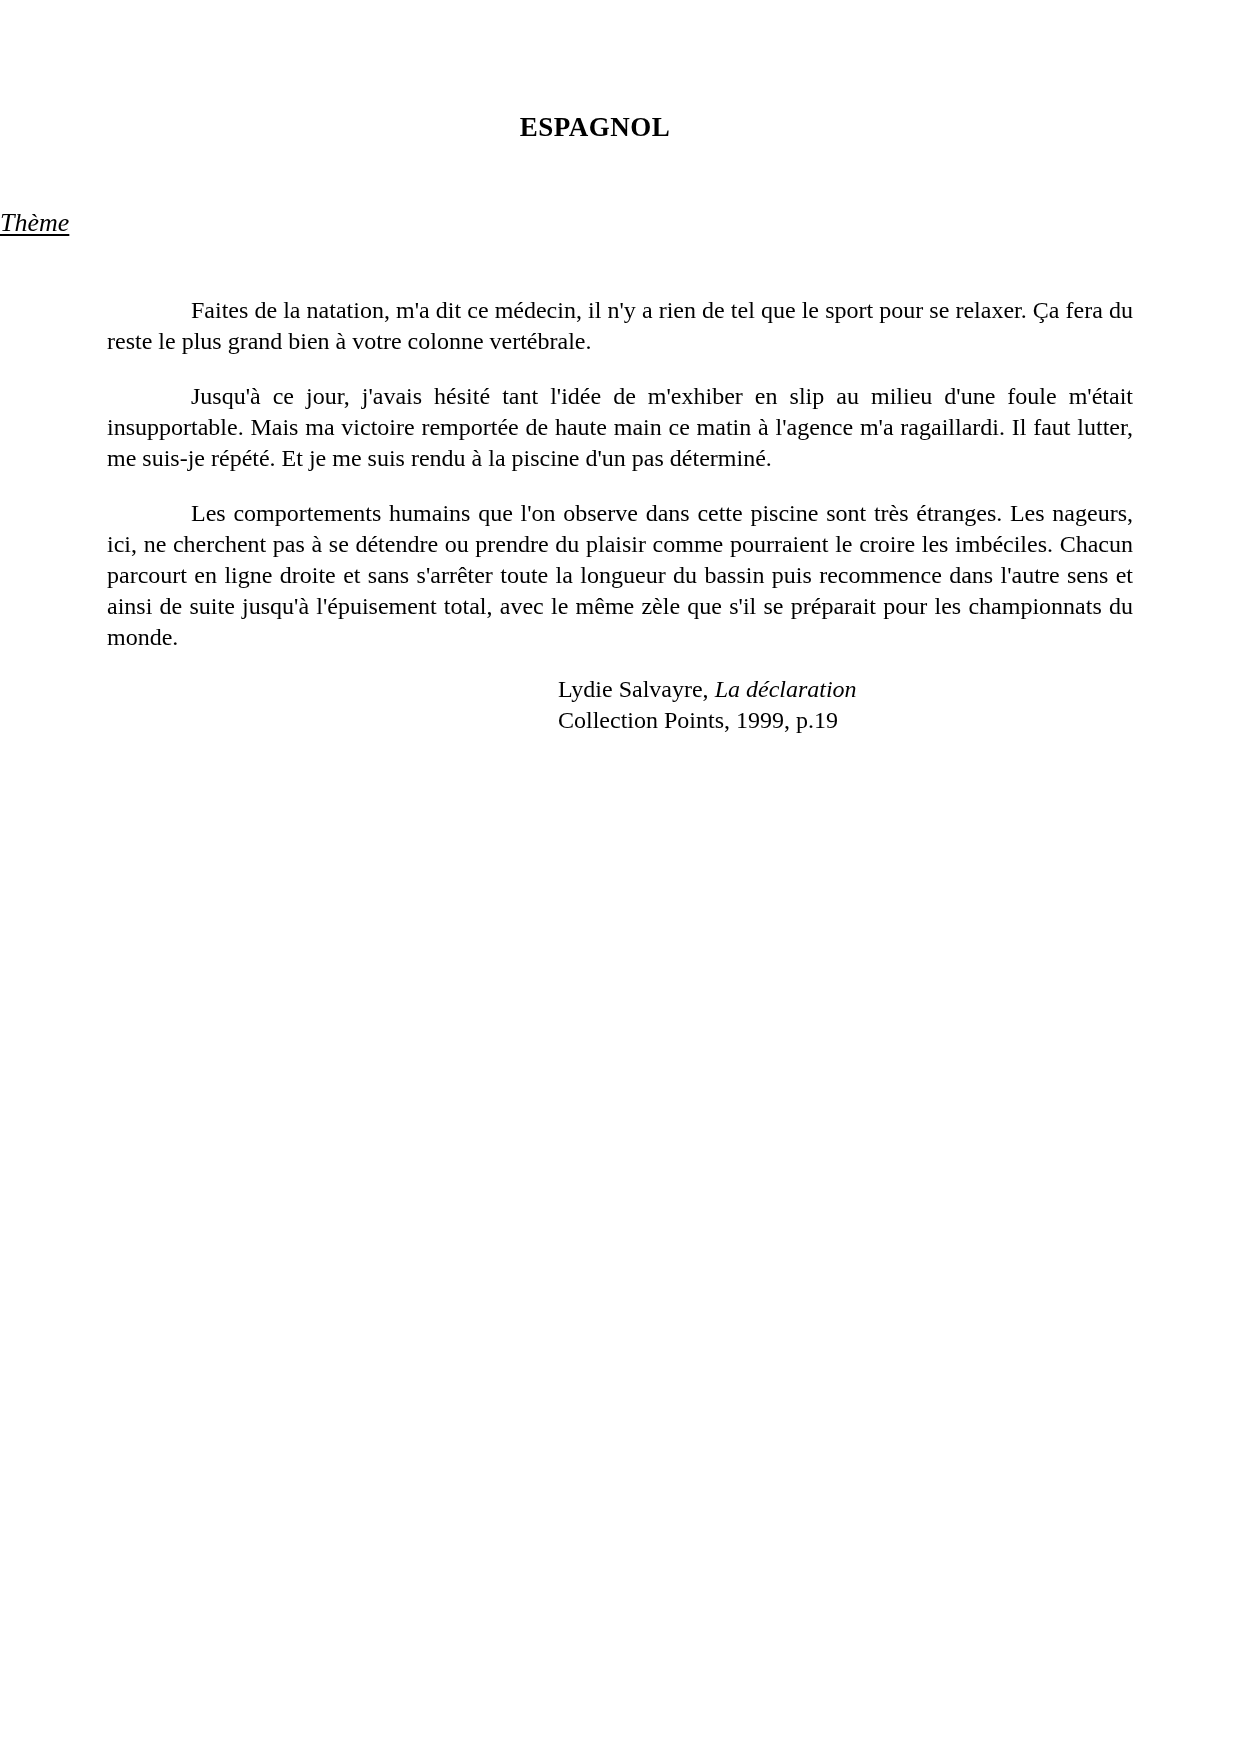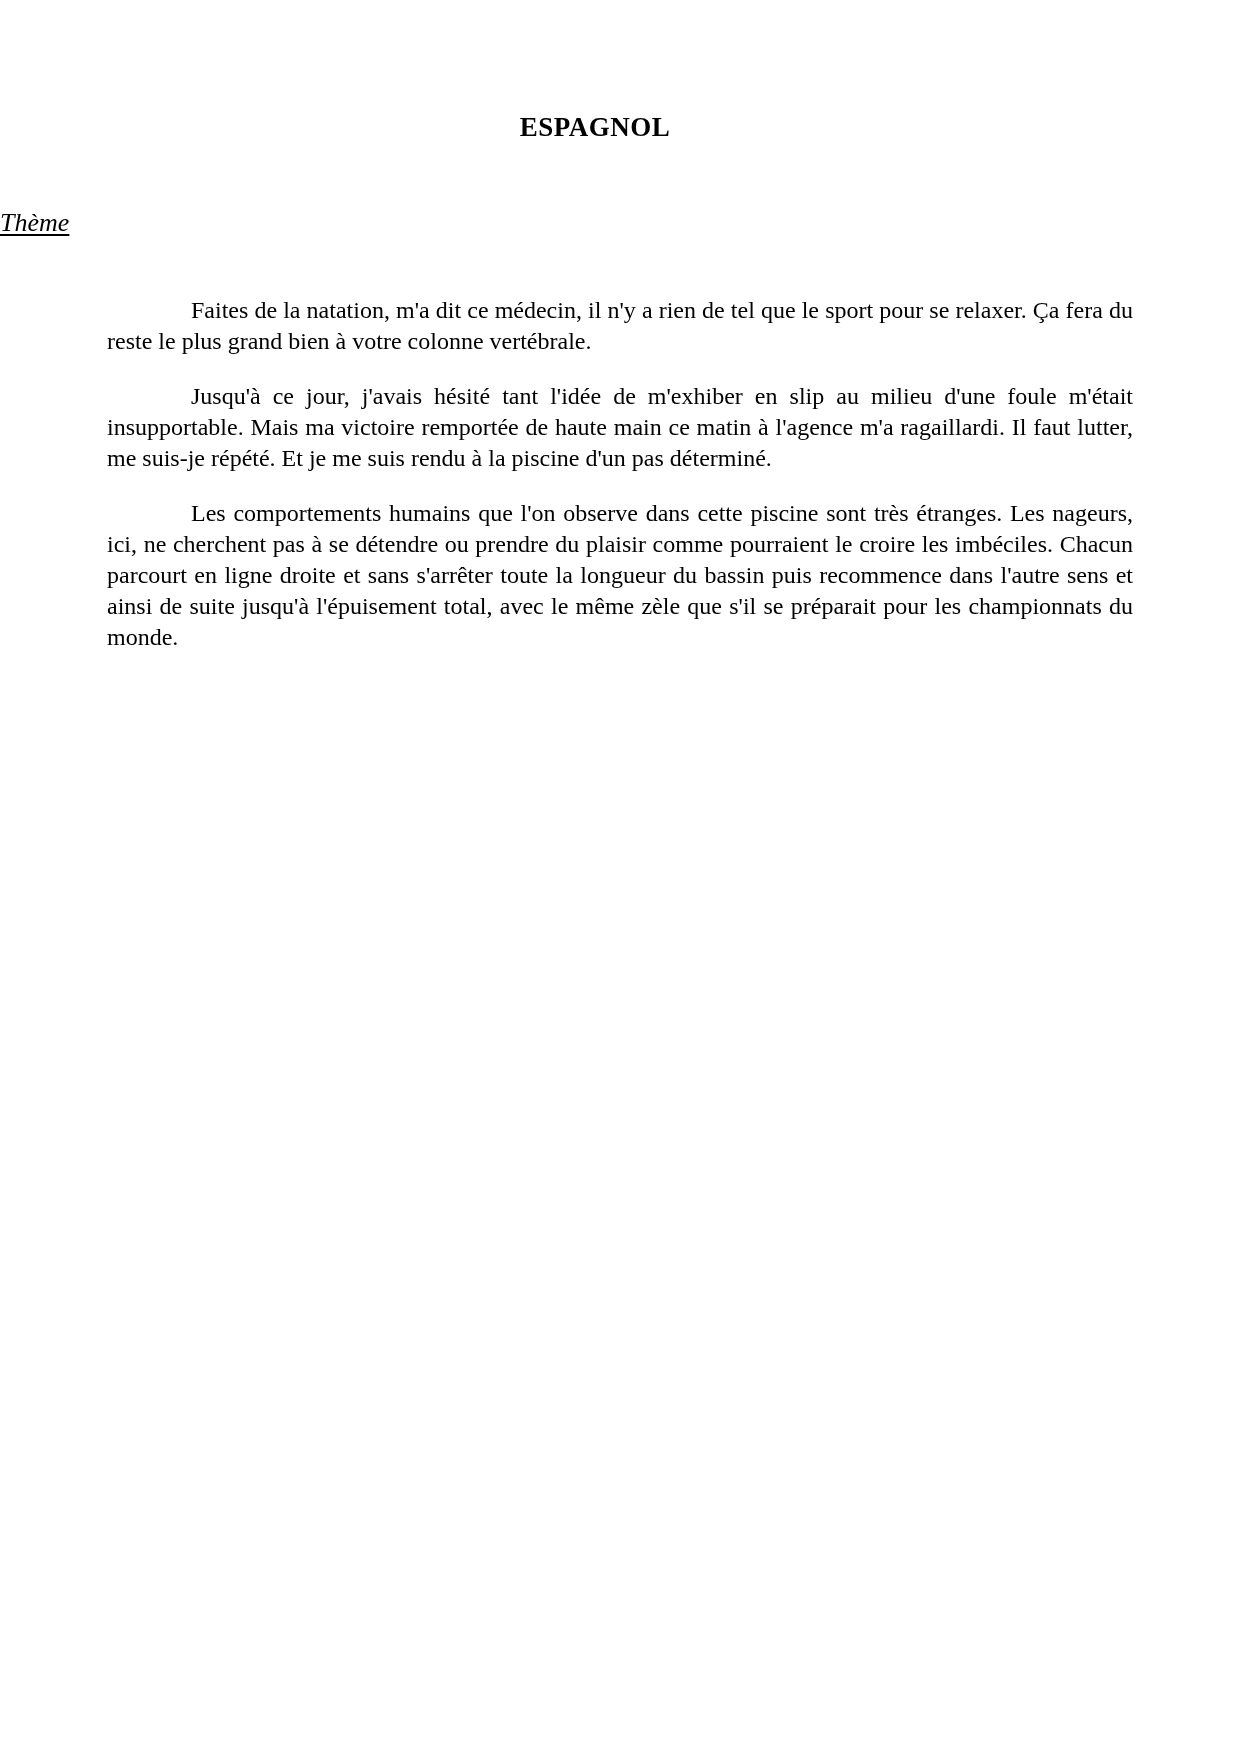--- a/index.html
+++ b/index.html
@@ -80,17 +80,19 @@
     <span class="underlined">Thème</span>
   </div>
 
   <div class="text-block">
     <p class="first">Faites de la natation, m'a dit ce médecin, il n'y a rien de tel que le sport pour se relaxer. Ça fera du reste le plus grand bien à votre colonne vertébrale.</p>
     <p>Jusqu'à ce jour, j'avais hésité tant l'idée de m'exhiber en slip au milieu d'une foule m'était insupportable. Mais ma victoire remportée de haute main ce matin à l'agence m'a ragaillardi. Il faut lutter, me suis-je répété. Et je me suis rendu à la piscine d'un pas déterminé.</p>
     <p>Les comportements humains que l'on observe dans cette piscine sont très étranges. Les nageurs, ici, ne cherchent pas à se détendre ou prendre du plaisir comme pourraient le croire les imbéciles. Chacun parcourt en ligne droite et sans s'arrêter toute la longueur du bassin puis recommence dans l'autre sens et ainsi de suite jusqu'à l'épuisement total, avec le même zèle que s'il se préparait pour les championnats du monde.</p>
   </div>
 
   <div class="attribution">
+    <div class="attr-line"><span>Lydie Salvayre, </span><span class="italic">La déclaration</span></div>
+    <div class="attr-line">Collection Points, 1999, p.19</div>
   </div>
 
   <div class="page-footer">Page 9 sur 13</div>
 
 </div>
 
 </body></html>

